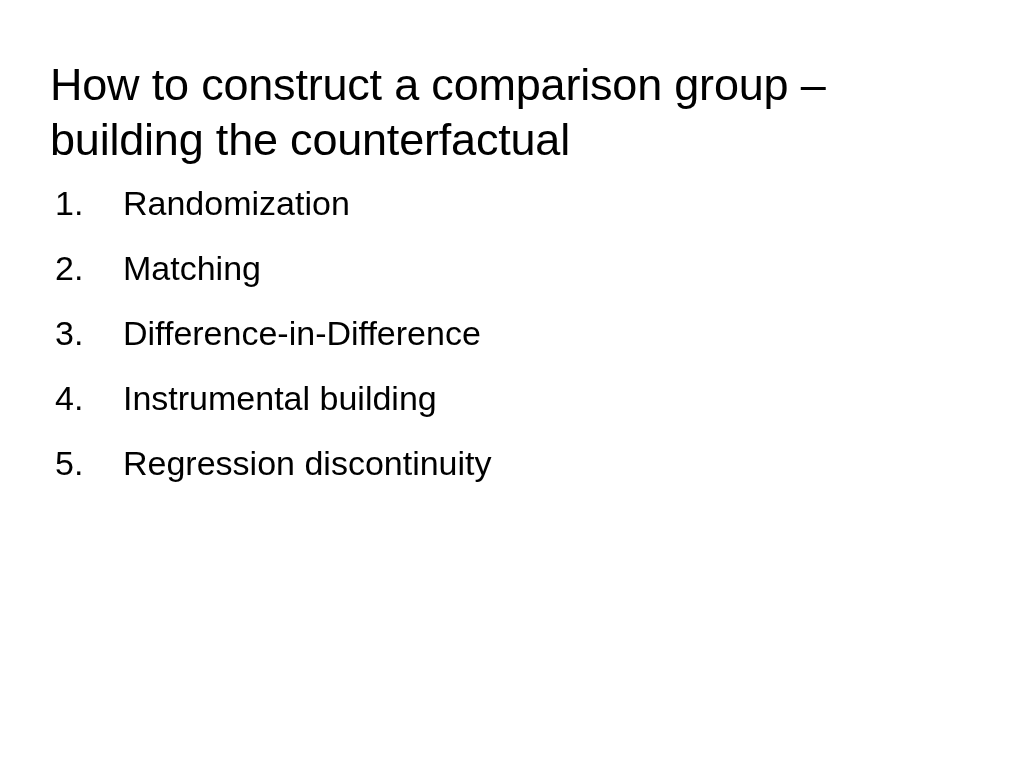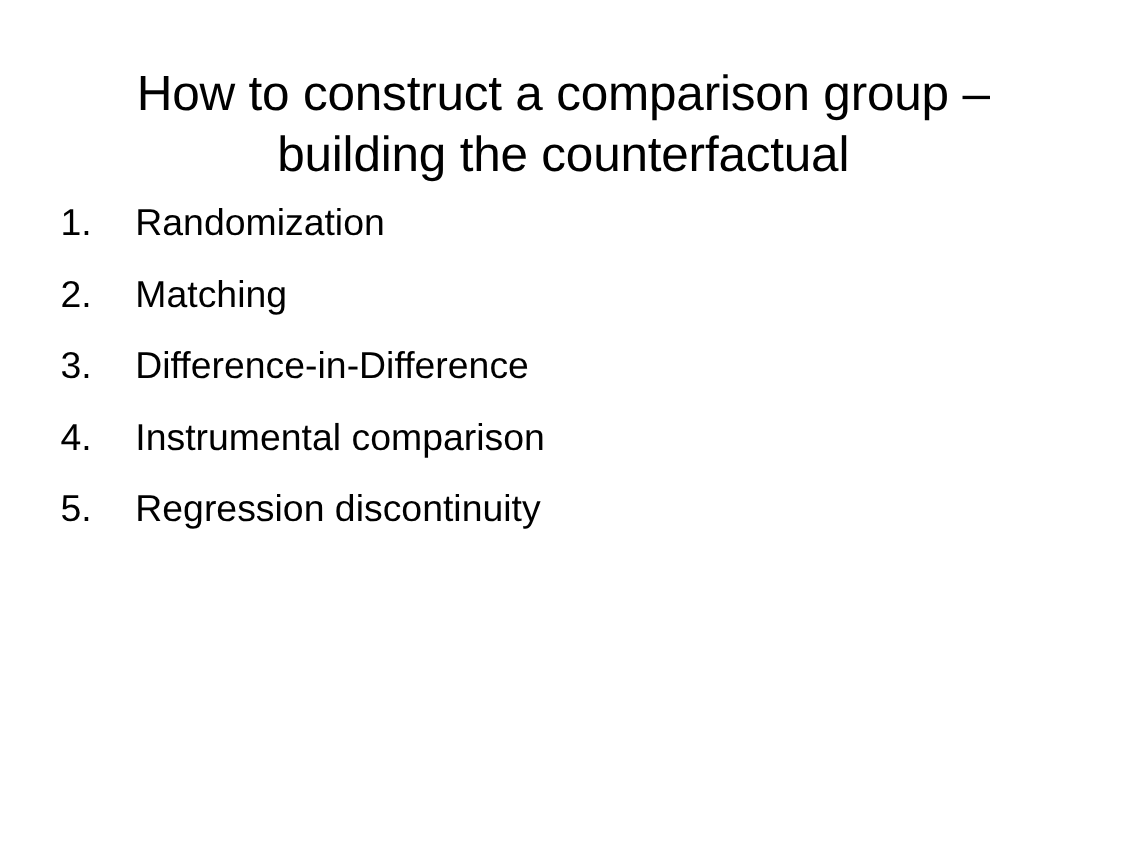--- a/index.html
+++ b/index.html
@@ -18,21 +18,21 @@
     position: relative;
     width: 1024px;
     height: 768px;
     box-sizing: border-box;
   }
   .slide-title {
     position: absolute;
     left: 50px;
     top: 28px;
     width: 924px;
-    text-align: center;
+    text-align: left;
     font-size: 45px;
     line-height: 1.22;
     font-weight: normal;
     letter-spacing: -0.2px;
     color: #000000;
   }
   .content-list {
     position: absolute;
     left: 55px;
     top: 186px;
@@ -73,21 +73,21 @@
     <li>
       <span class="item-number">2.</span>
       <span class="item-text">Matching</span>
     </li>
     <li>
       <span class="item-number">3.</span>
       <span class="item-text">Difference-in-Difference</span>
     </li>
     <li>
       <span class="item-number">4.</span>
-      <span class="item-text">Instrumental comparison</span>
+      <span class="item-text">Instrumental building</span>
     </li>
     <li>
       <span class="item-number">5.</span>
       <span class="item-text">Regression discontinuity</span>
     </li>
   </ul>
 
 </div>
 
 </body></html>

